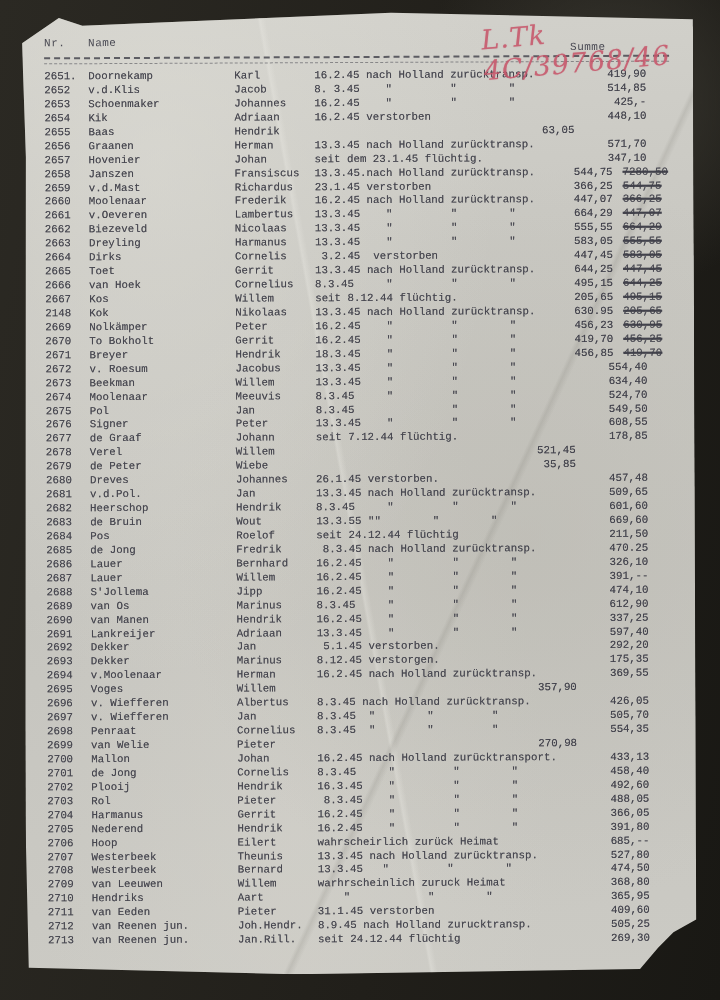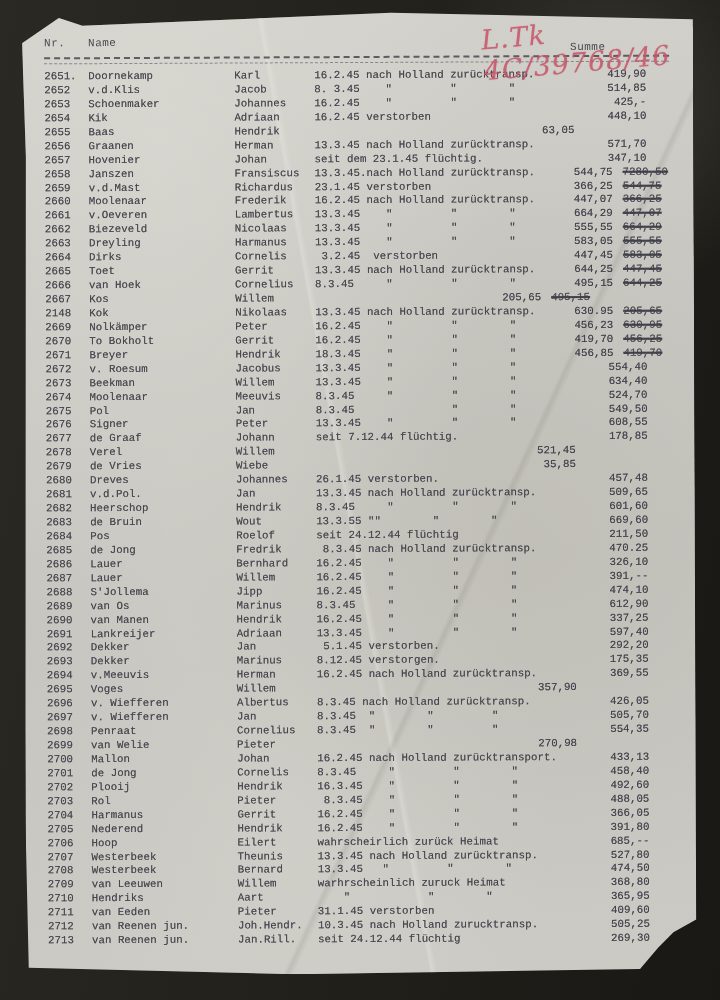--- a/index.html
+++ b/index.html
@@ -276,20 +276,21 @@
     <span class="cell-first">Cornelius</span>
     <span class="cell-status">8.3.45     "         "        "</span>
     <span class="cell-amount">495,15</span>
     <span class="cell-old">644,25</span>
   </div>
 
   <div class="row">
     <span class="cell-nr">2667</span>
     <span class="cell-surname">Kos</span>
     <span class="cell-first">Willem</span>
+    <span class="cell-status">seit 8.12.44 flüchtig.</span>
     <span class="cell-amount">205,65</span>
     <span class="cell-old">495,15</span>
   </div>
 
   <div class="row">
     <span class="cell-nr">2148</span>
     <span class="cell-surname">Kok</span>
     <span class="cell-first">Nikolaas</span>
     <span class="cell-status">13.3.45 nach Holland zurücktransp.</span>
     <span class="cell-amount">630.95</span>
@@ -380,21 +381,21 @@
   <div class="row no-old">
     <span class="cell-nr">2678</span>
     <span class="cell-surname">Verel</span>
     <span class="cell-first">Willem</span>
     <span class="cell-amount">521,45</span>
     <span class="cell-old"></span>
   </div>
 
   <div class="row no-old">
     <span class="cell-nr">2679</span>
-    <span class="cell-surname">de Vries</span>
+    <span class="cell-surname">de Peter</span>
     <span class="cell-first">Wiebe</span>
     <span class="cell-amount">35,85</span>
     <span class="cell-old"></span>
   </div>
 
   <div class="row no-old">
     <span class="cell-nr">2680</span>
     <span class="cell-surname">Dreves</span>
     <span class="cell-first">Johannes</span>
     <span class="cell-status">26.1.45 verstorben.</span>
@@ -514,21 +515,21 @@
     <span class="cell-nr">2693</span>
     <span class="cell-surname">Dekker</span>
     <span class="cell-first">Marinus</span>
     <span class="cell-status">8.12.45 verstorgen.</span>
     <span class="cell-amount">175,35</span>
     <span class="cell-old"></span>
   </div>
 
   <div class="row no-old">
     <span class="cell-nr">2694</span>
-    <span class="cell-surname">v.Meeuvis</span>
+    <span class="cell-surname">v.Moolenaar</span>
     <span class="cell-first">Herman</span>
     <span class="cell-status">16.2.45 nach Holland zurücktransp.</span>
     <span class="cell-amount">369,55</span>
     <span class="cell-old"></span>
   </div>
 
   <div class="row no-old">
     <span class="cell-nr">2695</span>
     <span class="cell-surname">Voges</span>
     <span class="cell-first">Willem</span>
@@ -676,21 +677,21 @@
     <span class="cell-first">Pieter</span>
     <span class="cell-status">31.1.45 verstorben</span>
     <span class="cell-amount">409,60</span>
     <span class="cell-old"></span>
   </div>
 
   <div class="row no-old">
     <span class="cell-nr">2712</span>
     <span class="cell-surname">van Reenen jun.</span>
     <span class="cell-first">Joh.Hendr.</span>
-    <span class="cell-status">10.3.45 nach Holland zurucktransp.</span>
+    <span class="cell-status">8.9.45 nach Holland zurucktransp.</span>
     <span class="cell-amount">505,25</span>
     <span class="cell-old"></span>
   </div>
 
   <div class="row no-old">
     <span class="cell-nr">2713</span>
     <span class="cell-surname">van Reenen jun.</span>
     <span class="cell-first">Jan.Rill.</span>
     <span class="cell-status">seit 24.12.44 flüchtig</span>
     <span class="cell-amount">269,30</span>

